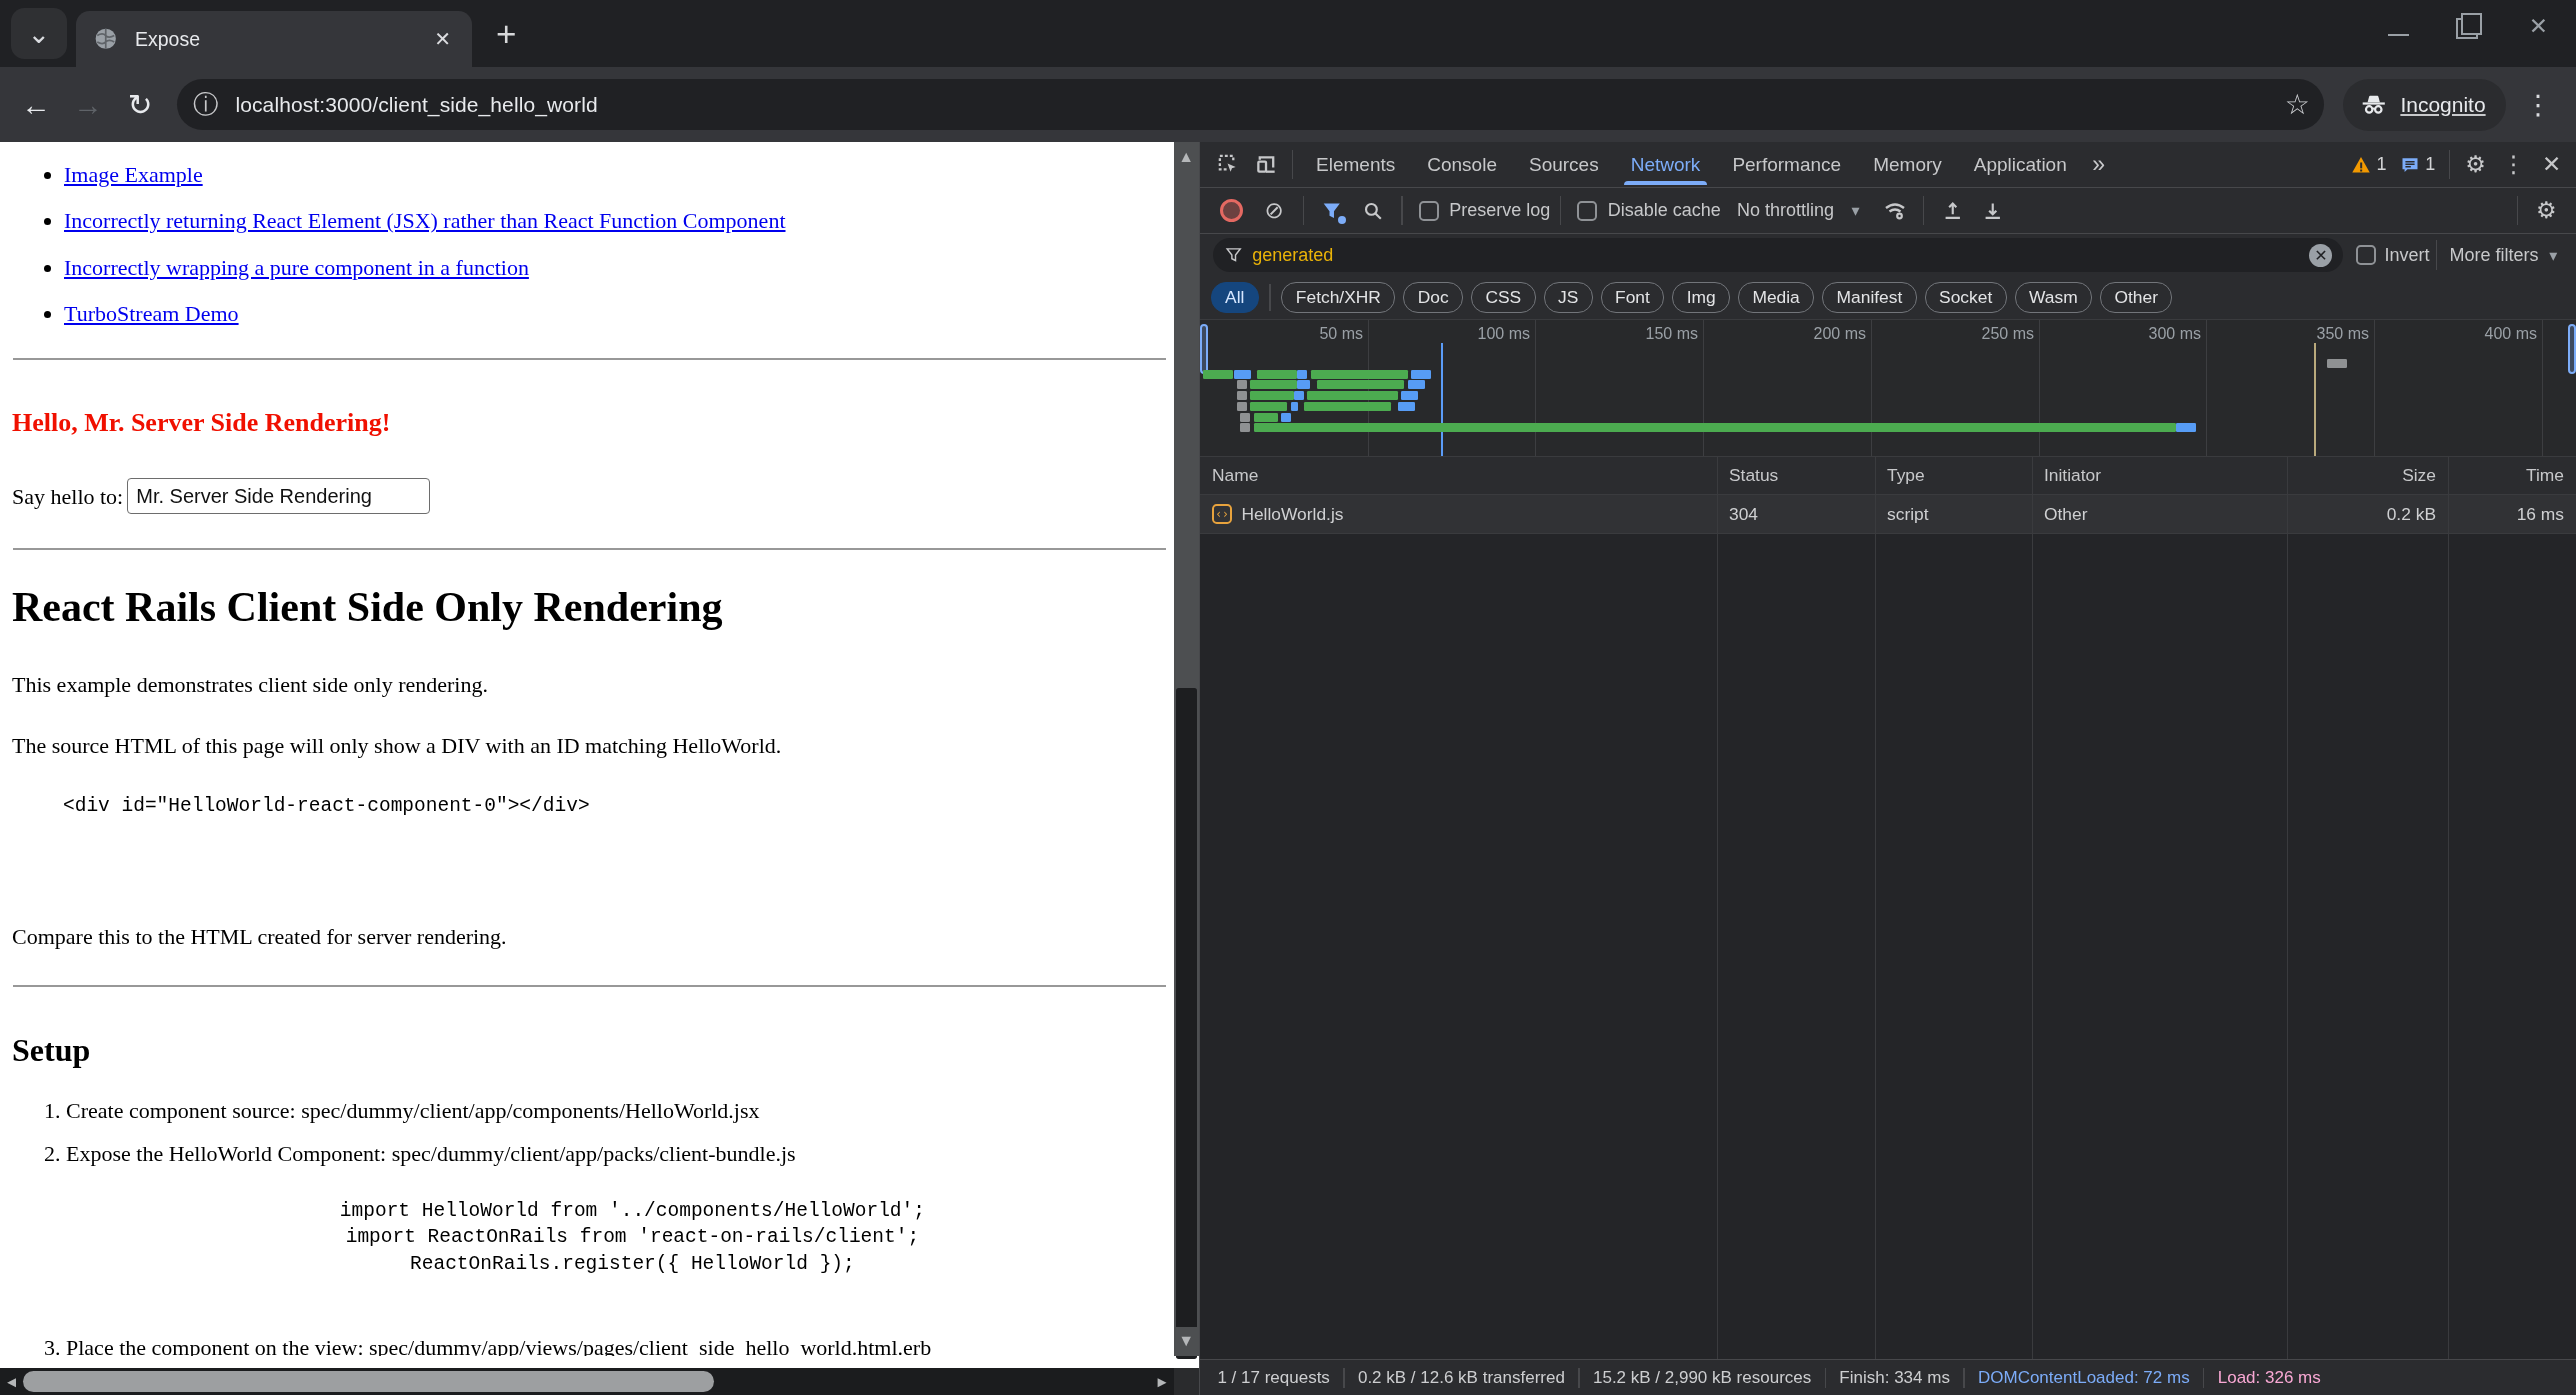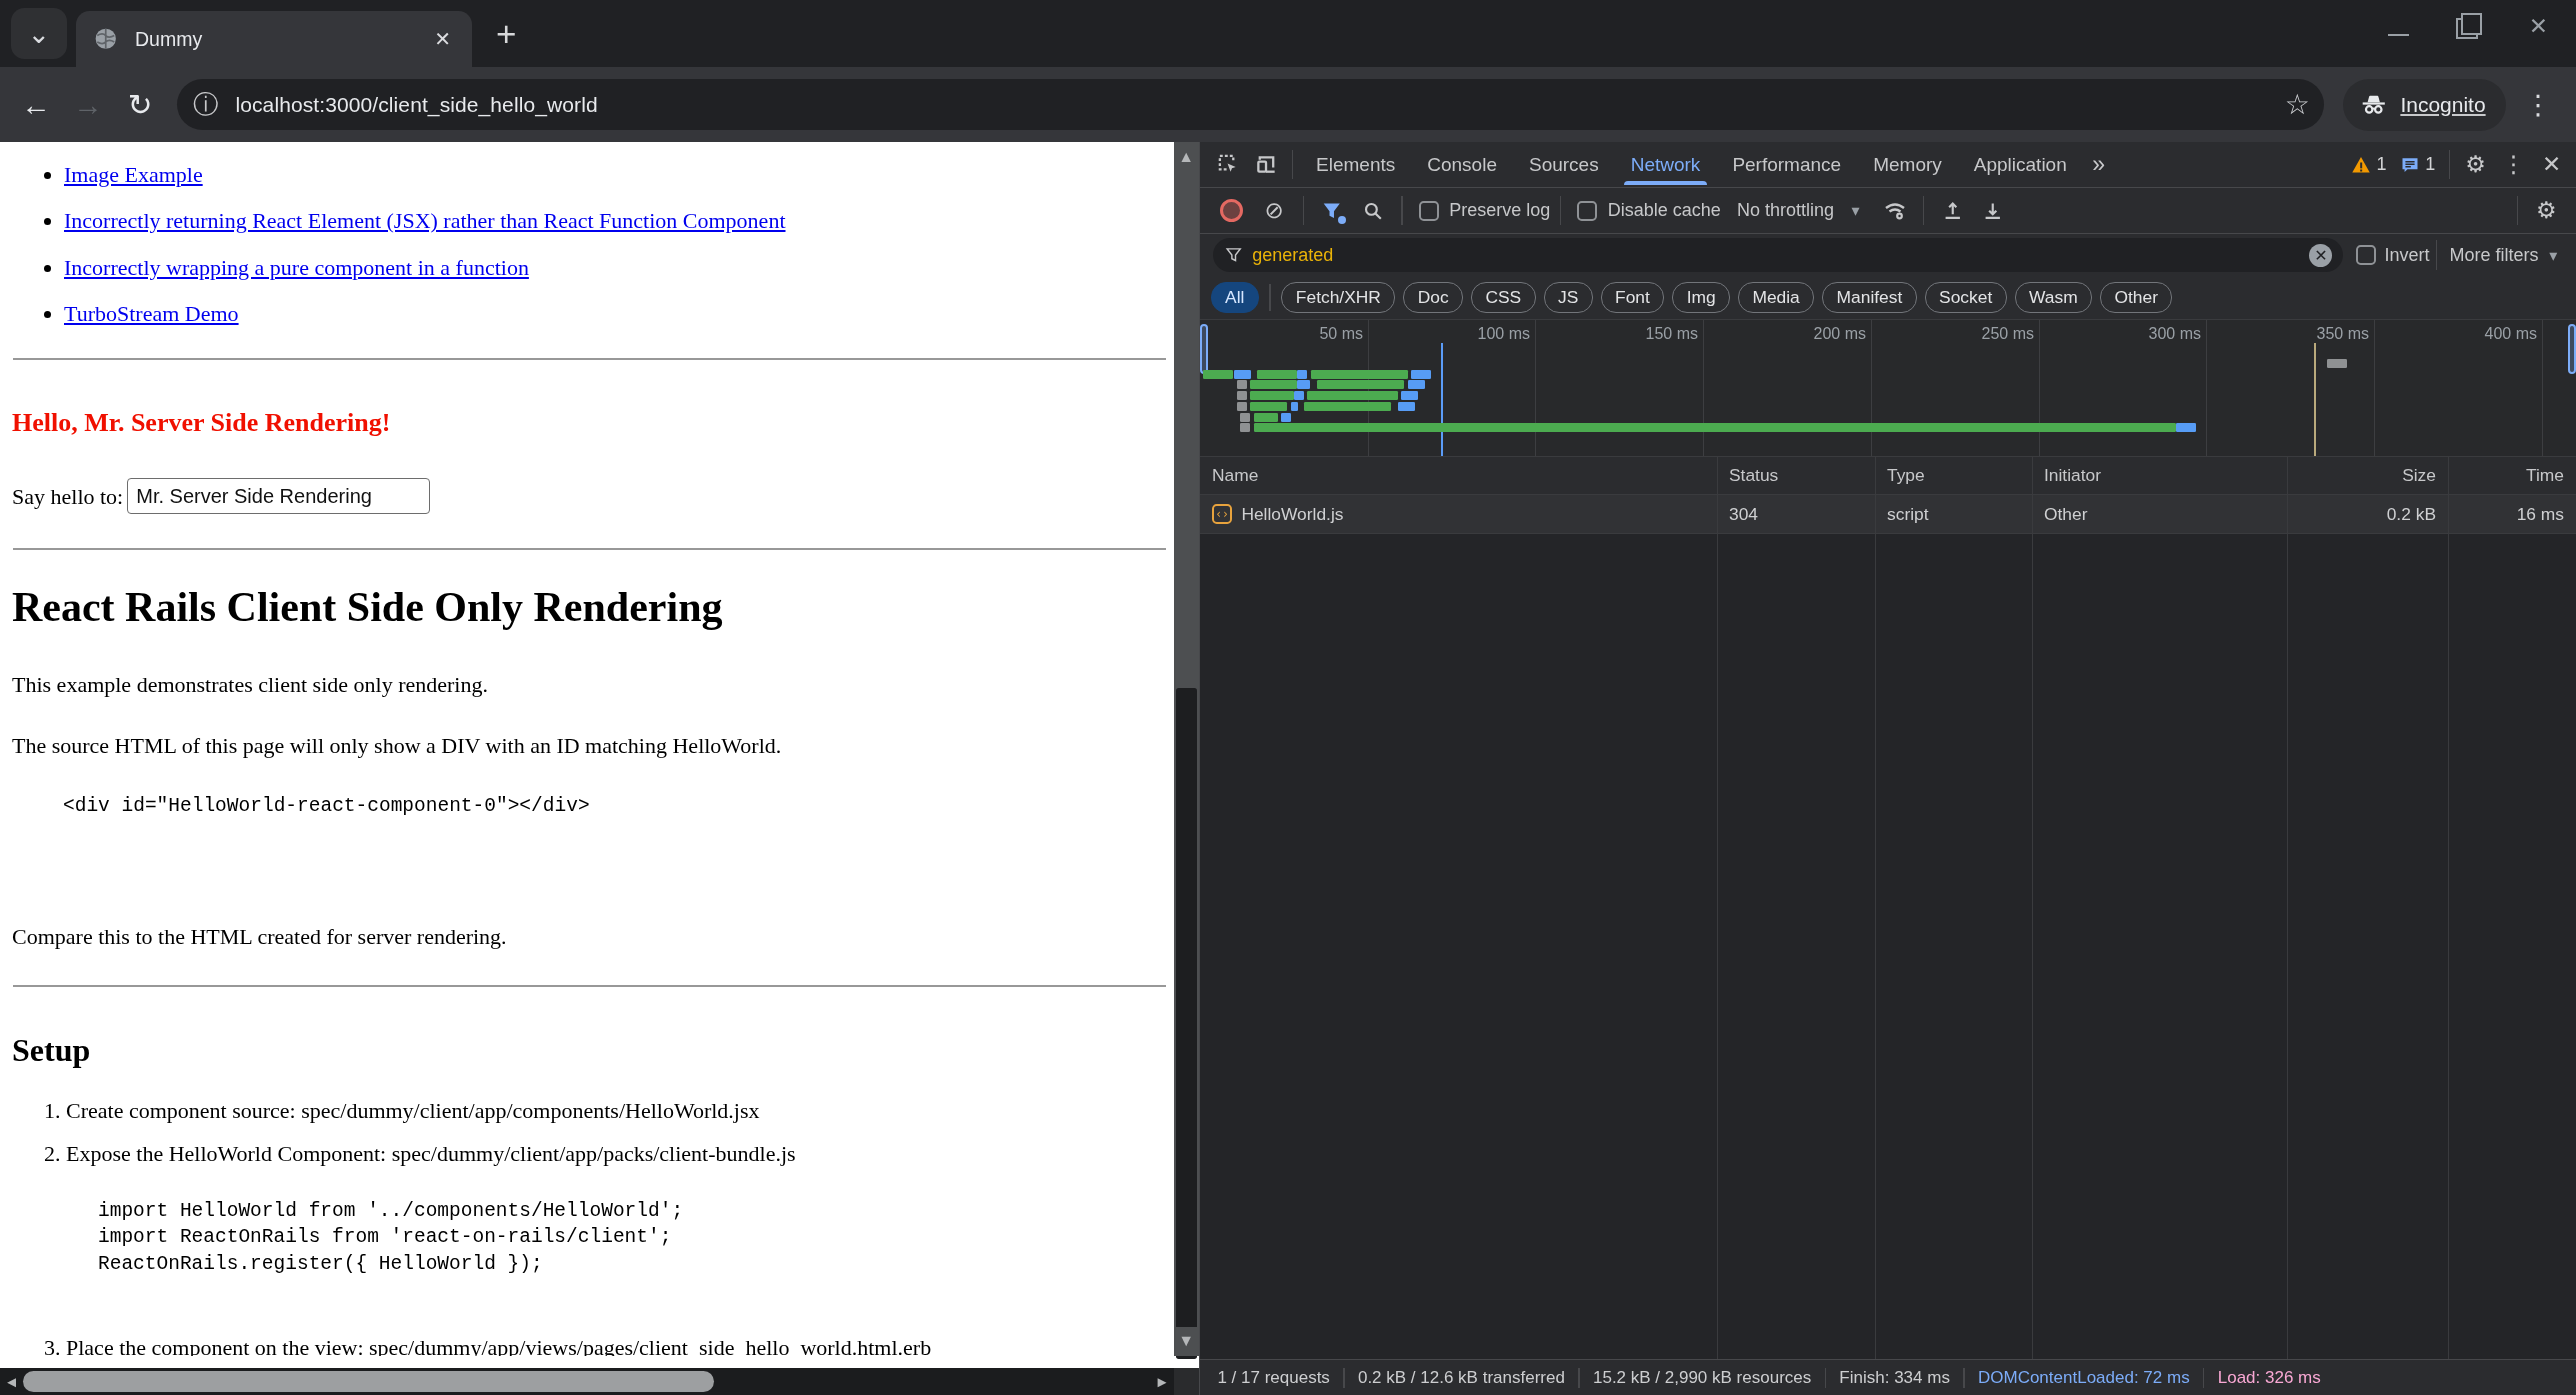--- a/index.html
+++ b/index.html
@@ -59,21 +59,21 @@
   .sayhello input { width: 303px; height: 36px; margin-left: 4px; font-family: "Liberation Sans", sans-serif;
     font-size: 20px; padding: 0 8px; border: 1.3px solid #6d6d6d; border-radius: 4px; background: #fff; color: #111; }
   .page h1 { font-size: 42px; margin: 25.5px 0 29.5px; font-weight: bold; }
   .page p { margin: 28px 0 0; }
   .page pre { font-family: "Liberation Mono", "DejaVu Sans Mono", monospace; font-size: 19.5px; line-height: 1.35; }
   .code1 { margin: 31px 0 101px 51px; }
   .hr3 { margin-top: 32px !important; }
   .page h2 { font-size: 32px; margin: 39px 0 0; font-weight: bold; }
   .page ol { margin: 20px 0 0; padding-left: 54px; }
   .page ol li { margin-bottom: 9.4px; }
-  .code2 { margin: 28px 0 0 86px; }
+  .code2 { margin: 28px 0 0 86px; text-align: center; }
   .ol3 { margin-top: 54px !important; }
 
   
   .vscroll { width: 25.5px; background: #4d4f51; flex: 0 0 auto; position: relative; }
   .vs-arrow { position: absolute; left: 0; width: 25.5px; height: 29.5px; color: #b5b7b9; font-size: 16px;
     display: flex; align-items: center; justify-content: center; background: #4d4f51; border: none; }
   .vs-up { top: 0; } .vs-down { bottom: 0; }
   .vs-thumb { position: absolute; left: 2px; width: 21.5px; top: 546px; height: 671px; background: #1d1e20; border-radius: 2.7px; }
   .hscroll-row { height: 27px; display: flex; flex: 0 0 auto; background: #1b1c1e; }
   .hscroll { flex: 1; position: relative; background: #1b1c1e; }
@@ -158,21 +158,21 @@
 
   <div class="tabstrip">
     <button class="tab-search">
       <span>⌄</span>
     </button>
     <div class="tab">
       <svg class="favicon-globe" viewBox="0 0 24 24">
         <circle cx="12" cy="12" r="9.5" fill="#9aa0a6"></circle>
         <path d="M4 9 Q9 6 12 9 T20 9 M4 15 Q9 18 12 15 T20 15 M12 2.5 V21.5" stroke="#5f6368" stroke-width="1.6" fill="none"></path>
       </svg>
-      <span class="tab-title">Dummy</span>
+      <span class="tab-title">Expose</span>
       <button class="tab-close">✕</button>
     </div>
     <button class="newtab">+</button>
     <div class="wincontrols">
       <button class="btn-min"></button>
       <button class="btn-restore"></button>
       <button>✕</button>
     </div>
   </div>
 

